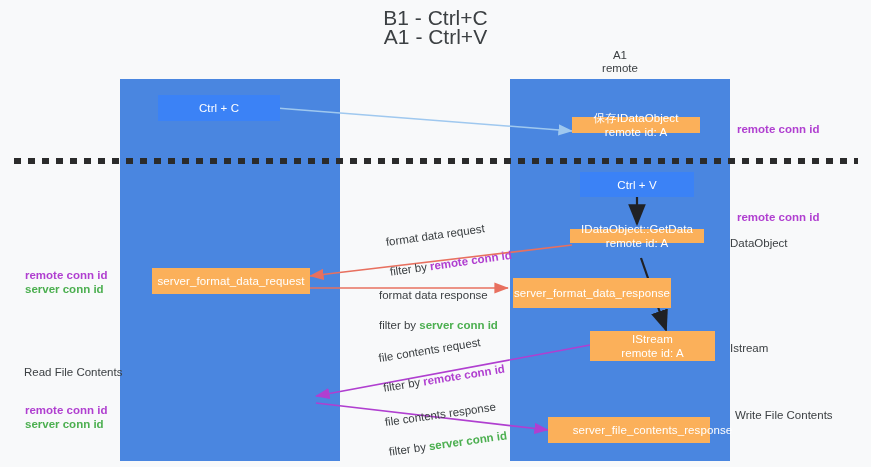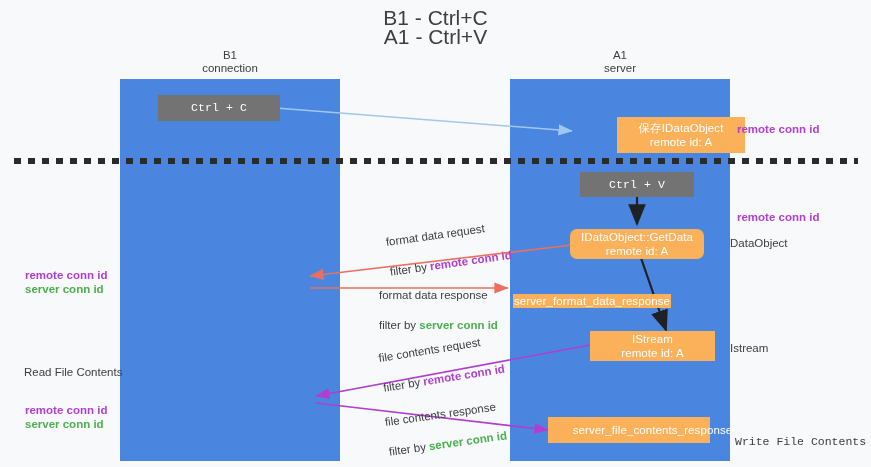--- a/index.html
+++ b/index.html
@@ -27,21 +27,21 @@
     font-size:11.5px;line-height:13px;white-space:pre-line;
   }
 
   
   .node{
     position:absolute;box-sizing:border-box;
     display:flex;align-items:center;justify-content:center;
     text-align:center;color:#ffffff;font-size:11.5px;line-height:14px;
     white-space:pre-line;letter-spacing:.1px;
   }
-  .node.green{background:#737373;font-family:Liberation Mono, monospace;}
+  .node.green{background:#3b82f6;}
   .node.orange{background:#fbb05a;}
 
   
   .lbl{position:absolute;font-size:11.5px;line-height:15px;color:#3c4043;white-space:pre-line;}
   .lbl.purple{color:#b03fd0;font-weight:bold;}
   .lbl.green{color:#4caf50;font-weight:bold;}
   .lbl.plain{color:#3c4043;}
   .lbl.edge{color:#3c4043;}
   .lbl .p{color:#b03fd0;font-weight:bold;}
   .lbl .g{color:#4caf50;font-weight:bold;}
@@ -50,26 +50,24 @@
   .ctr{text-align:center;}
 </style>
 </head>
 <body>
 
 <div id="stage">
 
   <div class="title">B1 - Ctrl+C
 A1 - Ctrl+V</div>
 
-  <div class="lane-head" style="left:120px;top:49px;width:220px;">B1
-connection</div>
   <div class="lane" style="left:120px;top:79px;width:220px;height:382px;"></div>
 
   <div class="lane-head" style="left:510px;top:49px;width:220px;">A1
-server</div>
+remote</div>
   <div class="lane" style="left:510px;top:79px;width:220px;height:382px;"></div>
 
   <svg id="wires" viewBox="0 0 871 467">
     <defs>
       <marker id="ah-blue" markerWidth="9" markerHeight="7" refX="8.5" refY="3.5" orient="auto">
         <polygon points="0 0, 9 3.5, 0 7" fill="#9fc8ef"></polygon>
       </marker>
       <marker id="ah-red" markerWidth="9" markerHeight="7" refX="8.5" refY="3.5" orient="auto">
         <polygon points="0 0, 9 3.5, 0 7" fill="#e8705f"></polygon>
       </marker>
@@ -96,30 +94,31 @@
 
     <line x1="641" y1="258" x2="666" y2="330" stroke="#202124" stroke-width="2.2" marker-end="url(#ah-black)"></line>
 
     <line x1="590" y1="345" x2="316" y2="396" stroke="#b03fd0" stroke-width="1.6" marker-end="url(#ah-violet)"></line>
 
     <line x1="316" y1="403" x2="548" y2="430" stroke="#b03fd0" stroke-width="1.6" marker-end="url(#ah-violet)"></line>
   </svg>
 
   <div class="node green" style="left:158px;top:95px;width:122px;height:26px;">Ctrl + C</div>
 
-  <div class="node orange" style="left:572px;top:117px;width:128px;height:36px;margin-left:45px;">保存IDataObject
+  <div class="node orange" style="left:572px;top:117px;width:128px;height:16px;">保存IDataObject
 remote id: A</div>
 
   <div class="node green" style="left:580px;top:172px;width:114px;height:25px;text-align:right;">Ctrl + V</div>
 
-  <div class="node orange" style="left:570px;top:229px;width:134px;height:30px;border-radius:7px;">IDataObject::GetData
+  <div class="node orange" style="left:570px;top:229px;width:134px;height:14px;">IDataObject::GetData
 remote id: A</div>
 
+  <div class="node orange" style="left:152px;top:268px;width:158px;height:26px;">server_format_data_request</div>
 
-  <div class="node orange" style="left:513px;top:278px;width:158px;height:14px;margin-top:16px;">server_format_data_response</div>
+  <div class="node orange" style="left:513px;top:278px;width:158px;height:30px;">server_format_data_response</div>
 
   <div class="node orange" style="left:590px;top:331px;width:125px;height:30px;">IStream
 remote id: A</div>
 
 
   <div class="node orange" style="left:548px;top:417px;width:162px;height:26px;padding-left:47px;">server_file_contents_response</div>
 
 
   <div class="lbl edge rot-8" style="left:387px;top:220px;">
     <span>format data request</span><br>
@@ -142,21 +141,21 @@
   </div>
 
   <div class="lbl purple" style="left:737px;top:122px;">remote conn id</div>
 
   <div class="lbl purple" style="left:737px;top:210px;">remote conn id</div>
 
   <div class="lbl plain" style="left:730px;top:236px;">DataObject</div>
 
   <div class="lbl plain" style="left:730px;top:341px;">Istream</div>
 
-  <div class="lbl plain" style="left:735px;top:434px;font-family:Liberation Mono, monospace;">Write File Contents</div>
+  <div class="lbl plain" style="left:735px;top:408px;">Write File Contents</div>
 
   <div class="lbl purple" style="left:25px;top:268px;">remote conn id</div>
   <div class="lbl green" style="left:25px;top:282px;">server conn id</div>
 
   <div class="lbl plain" style="left:24px;top:365px;text-align:right;">Read File Contents</div>
   <div class="lbl purple" style="left:25px;top:403px;">remote conn id</div>
   <div class="lbl green" style="left:25px;top:417px;">server conn id</div>
 
 </div>
 

